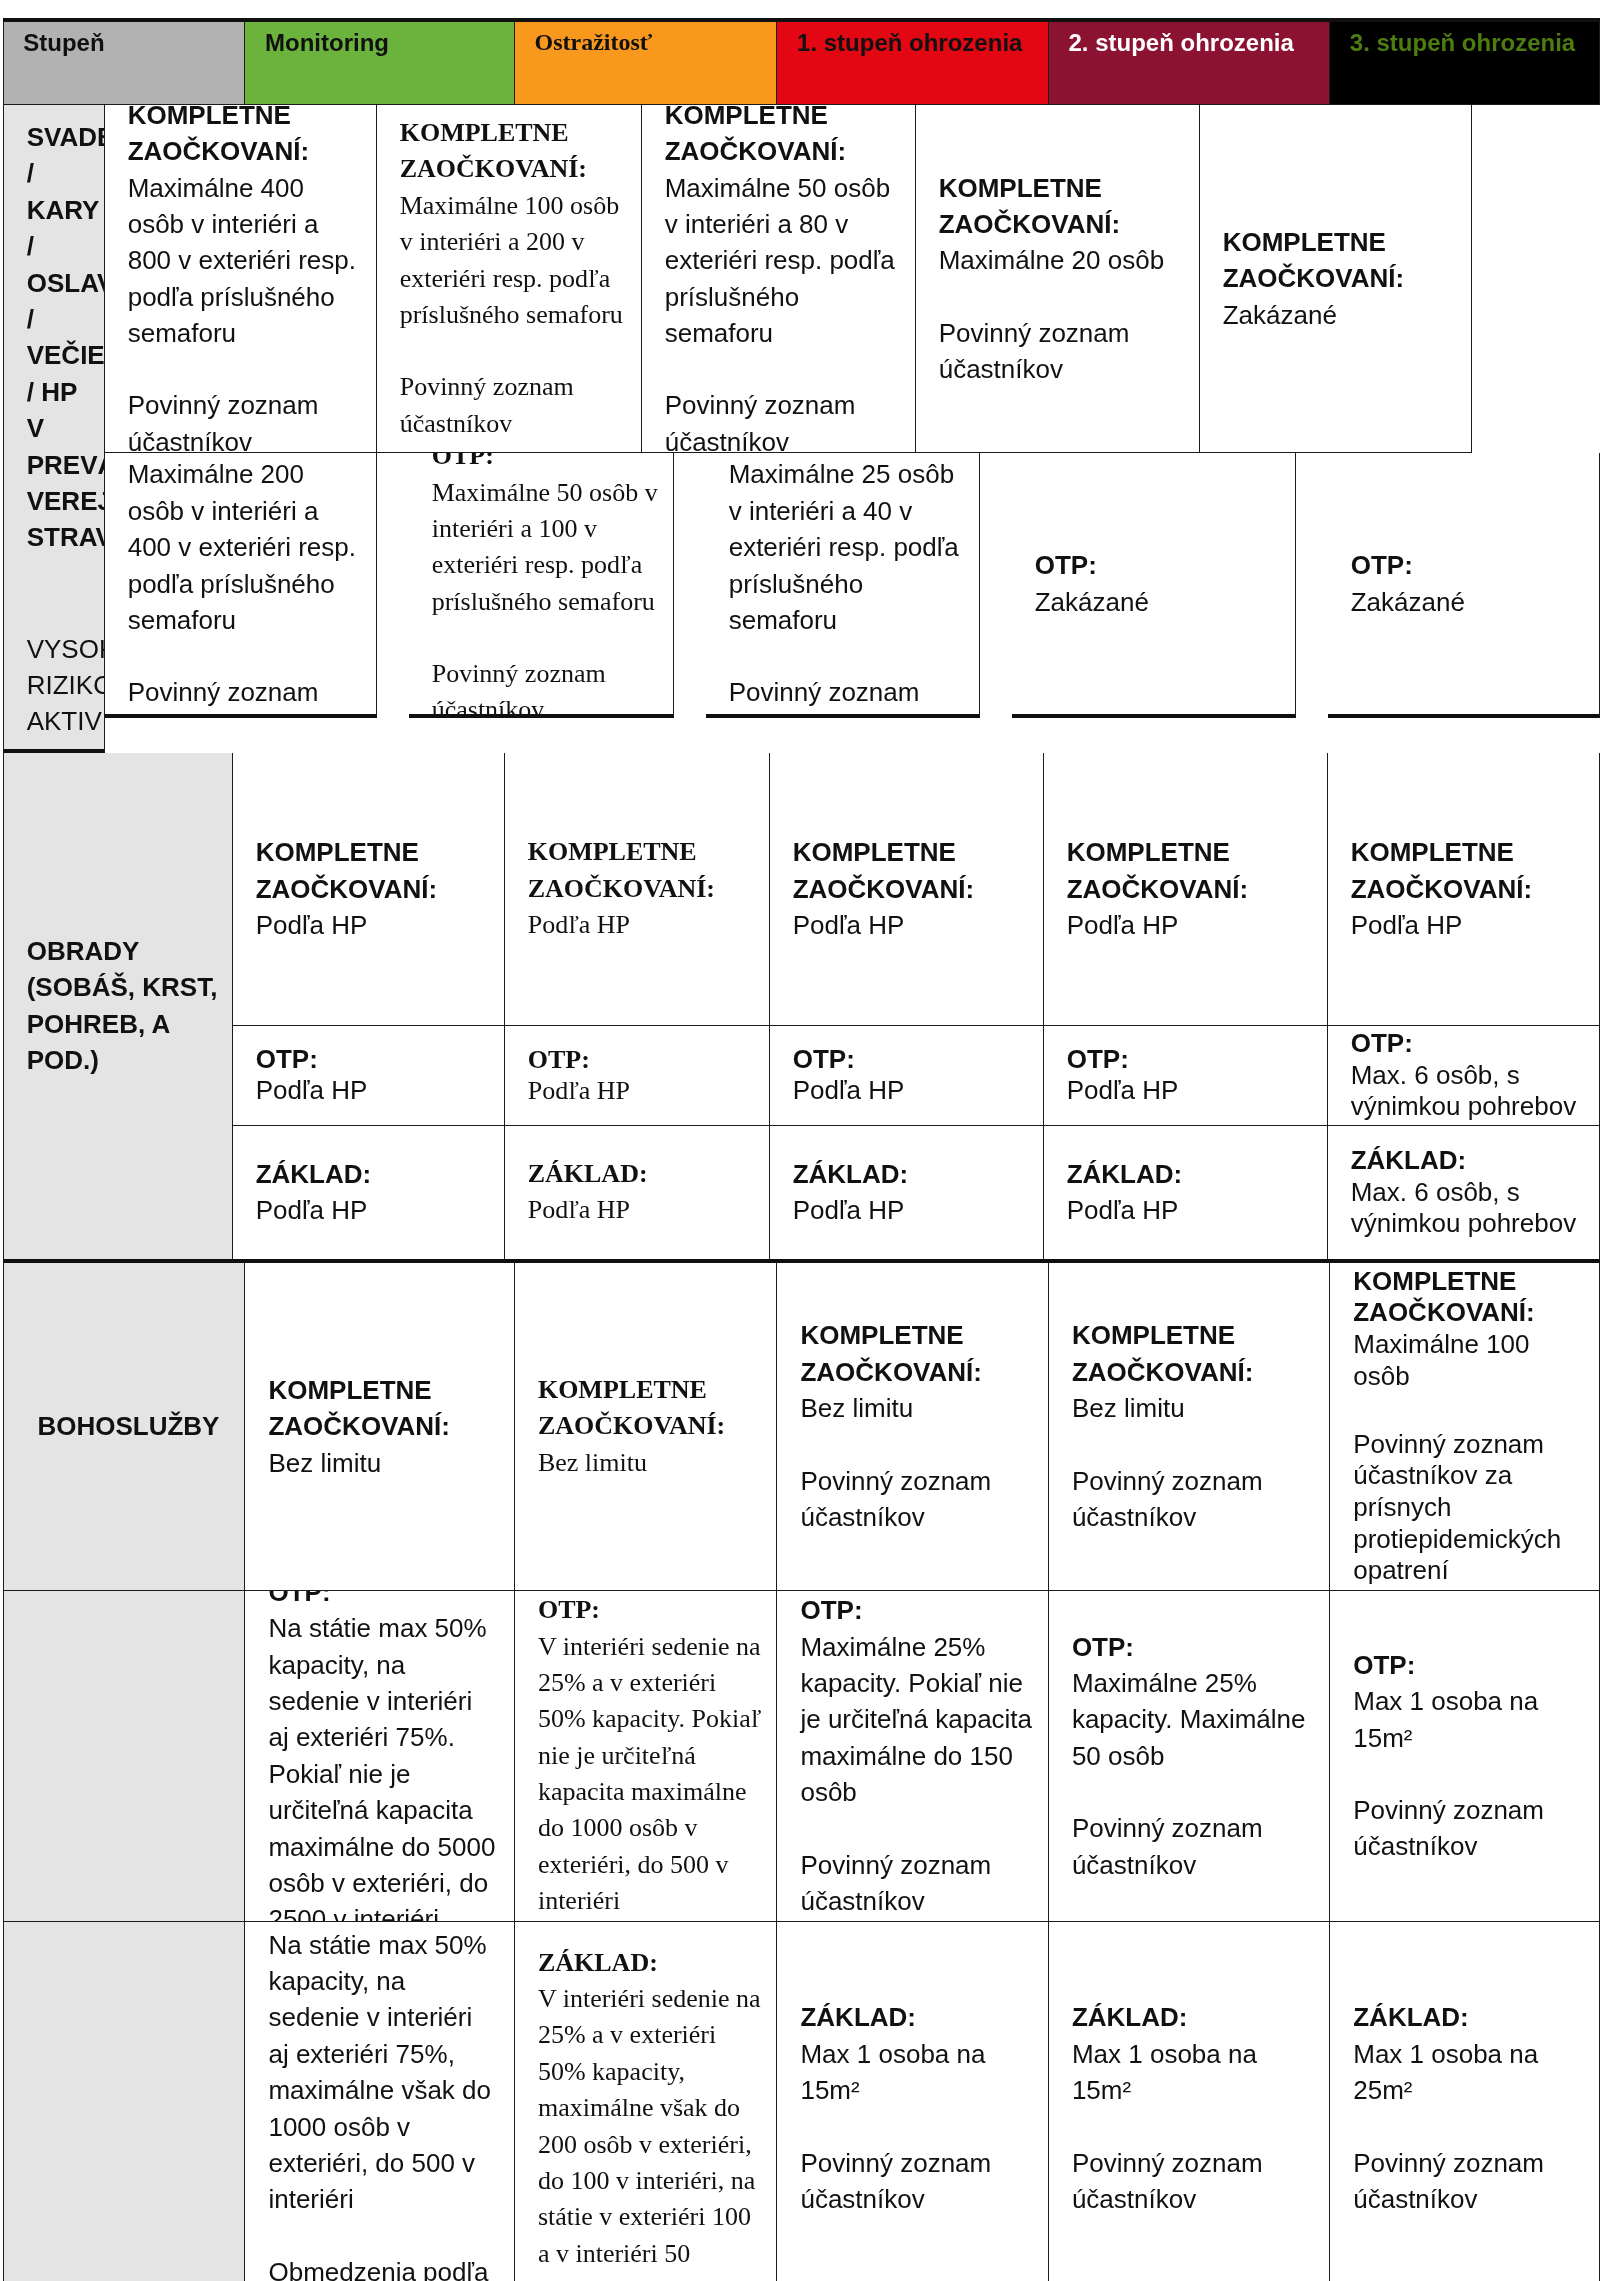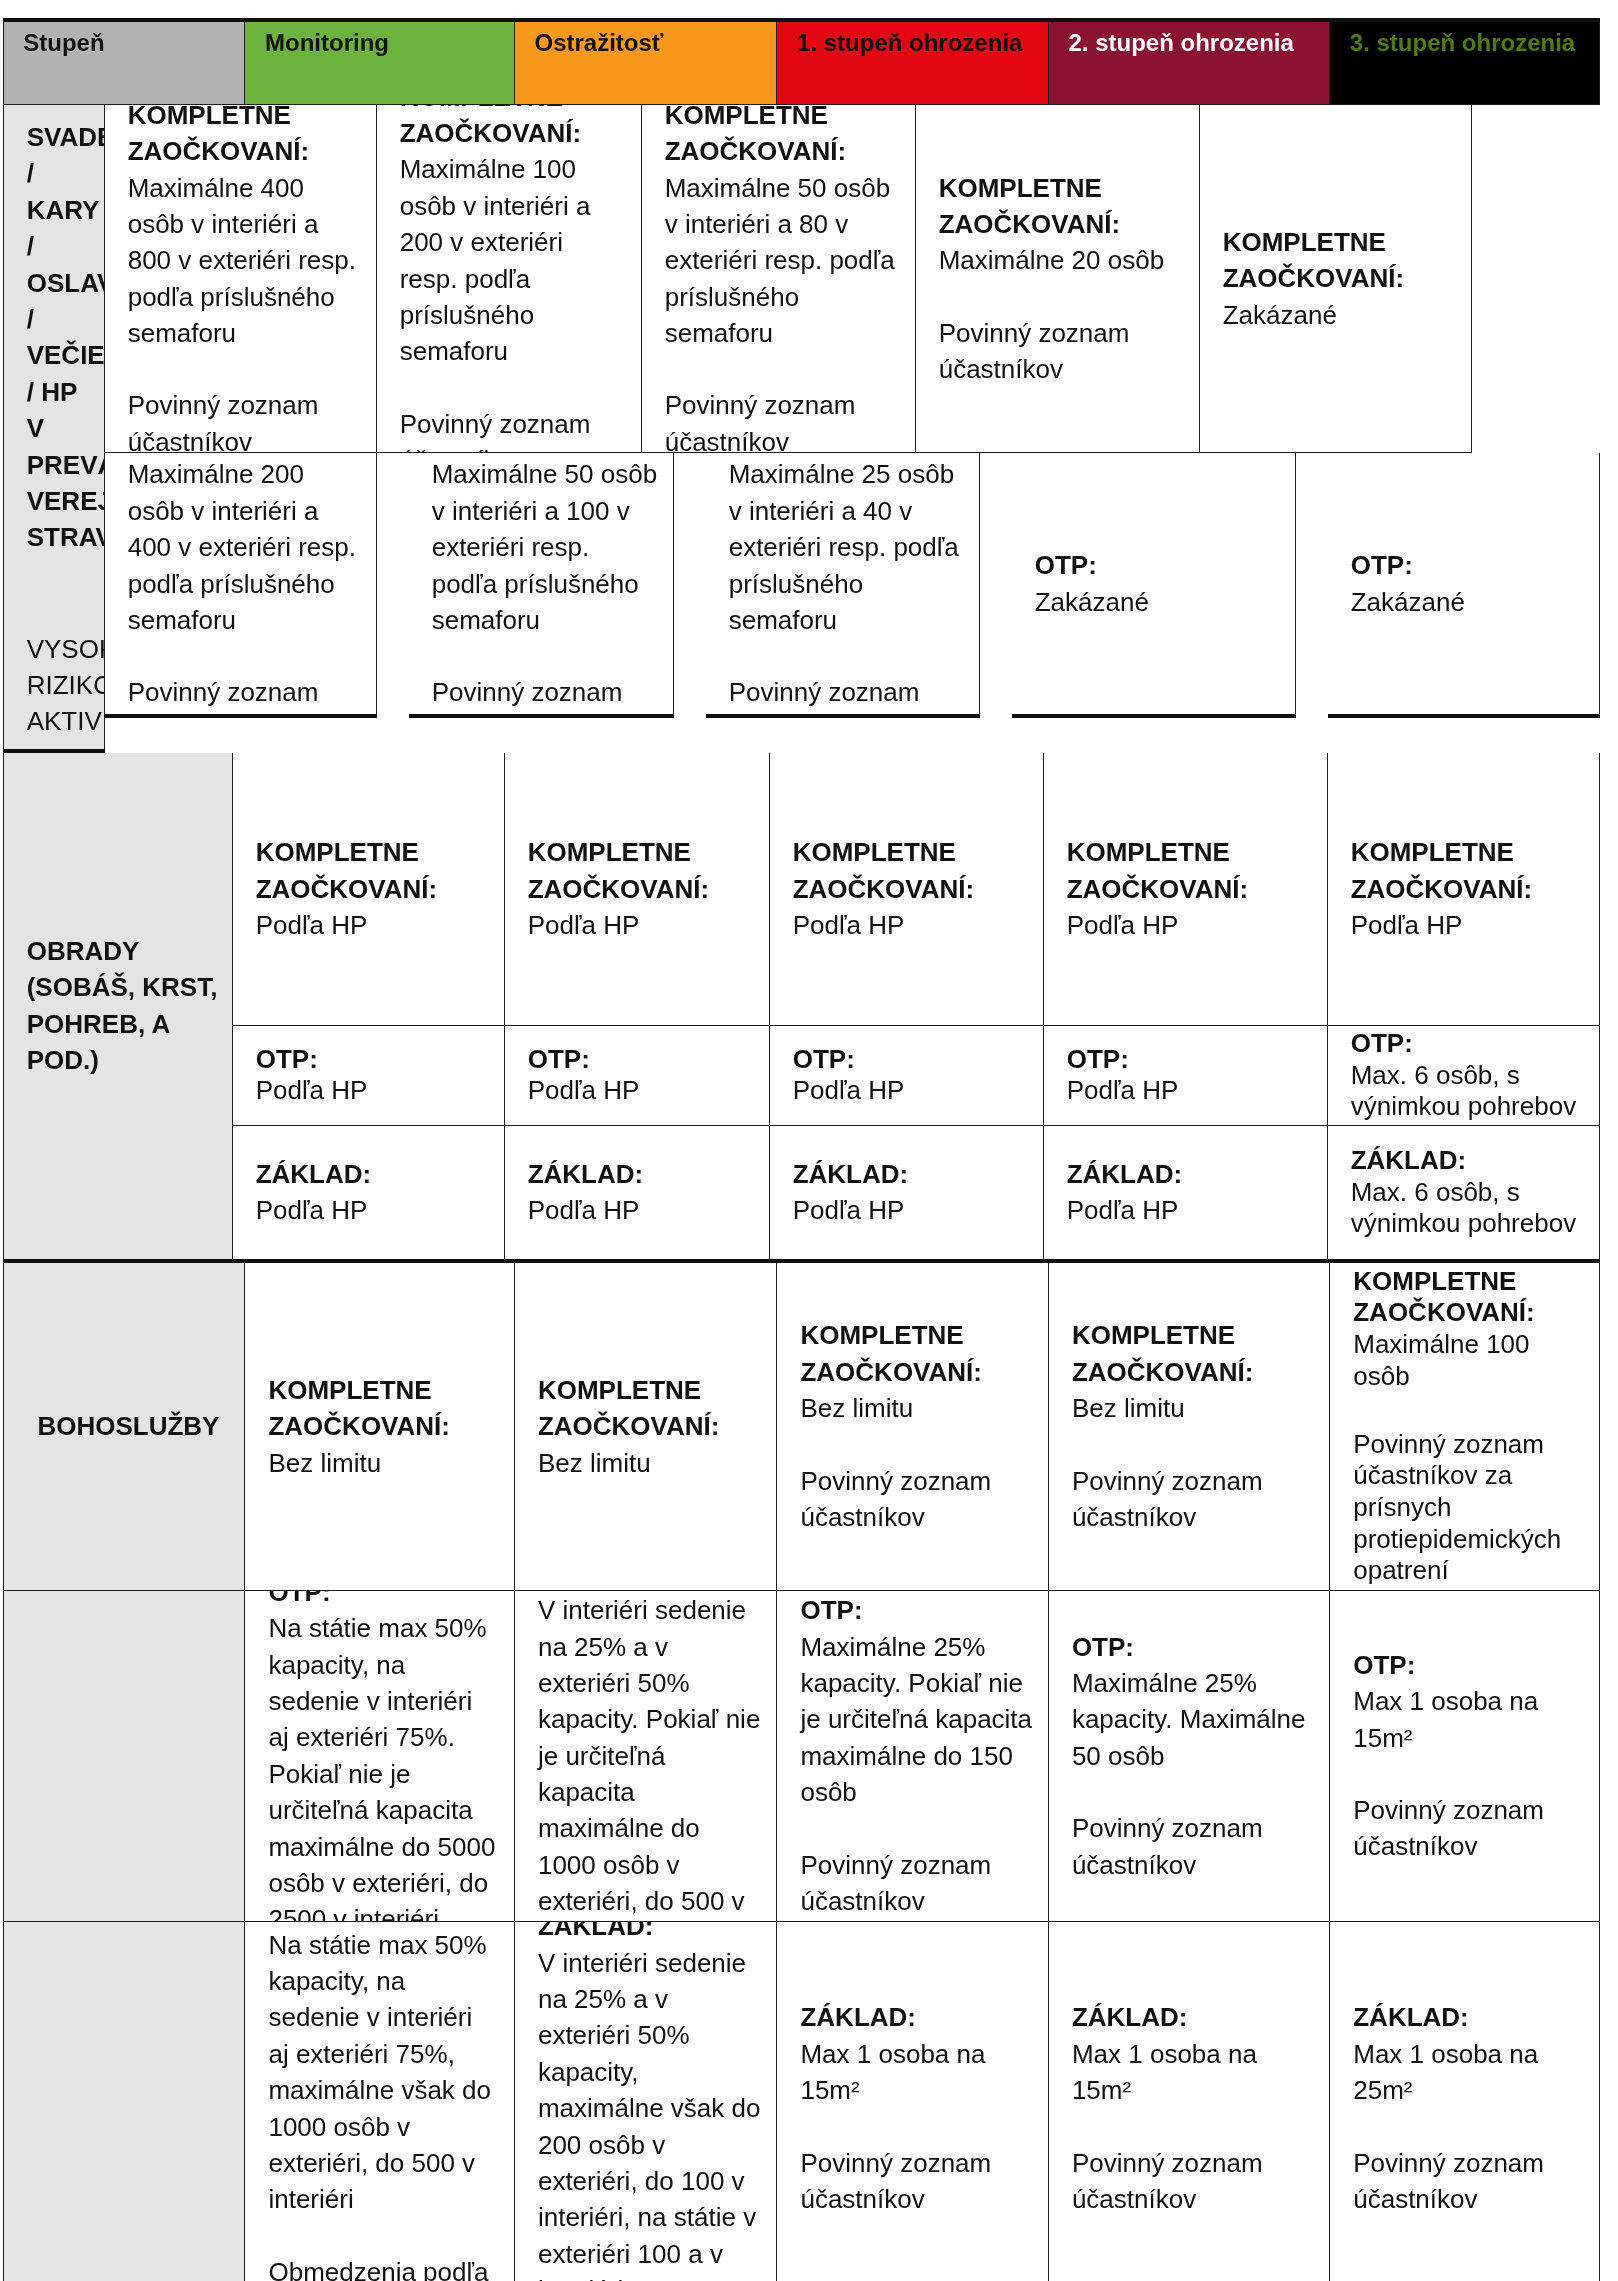--- a/index.html
+++ b/index.html
@@ -8,21 +8,21 @@
   .tbl{position:absolute;left:2.7px;top:18px;width:1597px;border-top:4.5px solid #101010;}
   .r{display:flex;}
   .col{display:flex;flex-direction:column;}
   .c{box-sizing:border-box;border-right:1.8px solid #1c1c1c;border-bottom:1.8px solid #1c1c1c;
      display:flex;flex-direction:column;justify-content:center;
      padding:9px 14.3px 9px 23px;font-size:26px;line-height:1.40;overflow:hidden;background:#fff;}
   .first{border-left:1.8px solid #1c1c1c;}
   .thick{border-bottom:4.5px solid #101010;}
   .b{font-weight:bold;}
   .f{margin-top:36px;}
-  .w0{width:245px;} .w1{width:272px;} .w2{width:265px;} .w3{width:274px;} .w4{width:284px;} .w5{width:272px;}
+  .w0{width:245px;} .w1{width:272px;} .w2{width:265px;font-family:Liberation Serif, serif;} .w3{width:274px;} .w4{width:284px;} .w5{width:272px;}
   .hd{height:83px;font-weight:bold;font-size:24px;white-space:nowrap;justify-content:flex-start;padding:3.6px 7.1px 3.6px 19.6px;}
   .lab{font-weight:bold;}
   .labtop{justify-content:flex-end;padding-top:14px;}
   .sub{font-weight:normal;margin-top:75px;}
   .h390{height:348px;} .h297{height:265px;gap:32px;} .h306{height:273px;} .h112{height:100px;} .h154{height:137px;}
   .h368{height:328px;} .h372{height:331px;} .h423{height:377px;}
   .tight{line-height:1.22;padding-top:3.6px;padding-bottom:3.6px;}
   .cont{height:22px;border-bottom:none;}
   .blank{border:none;background:#fff;}
 </style>

